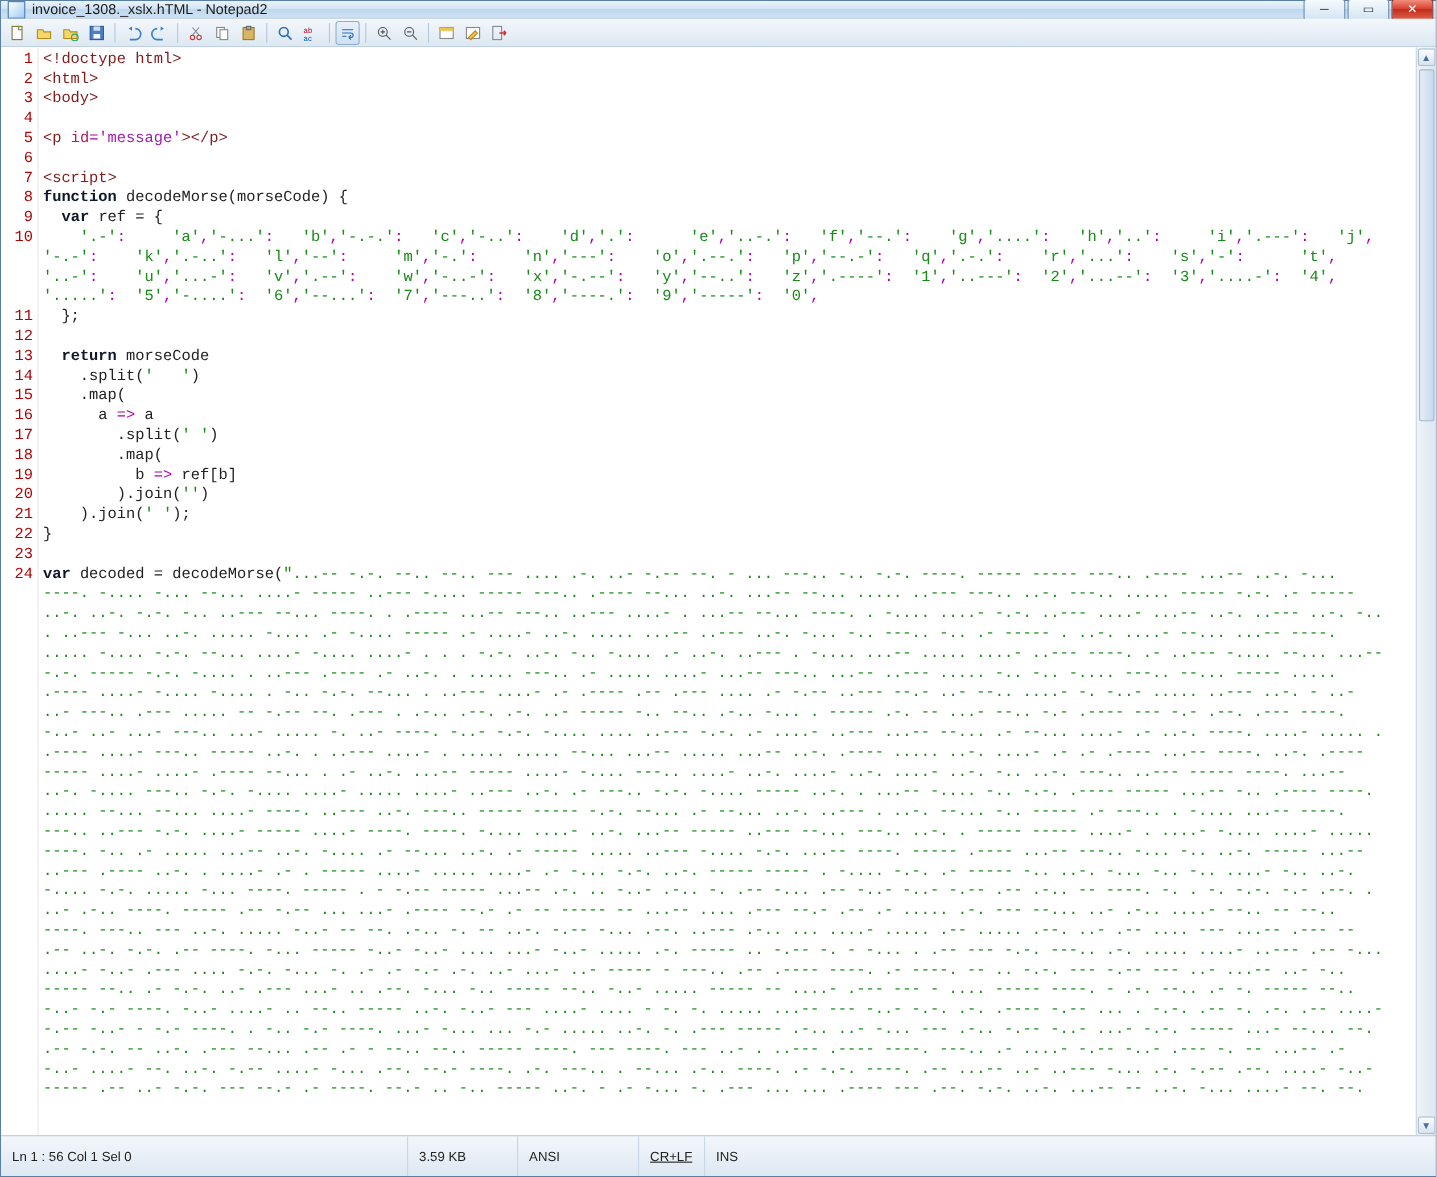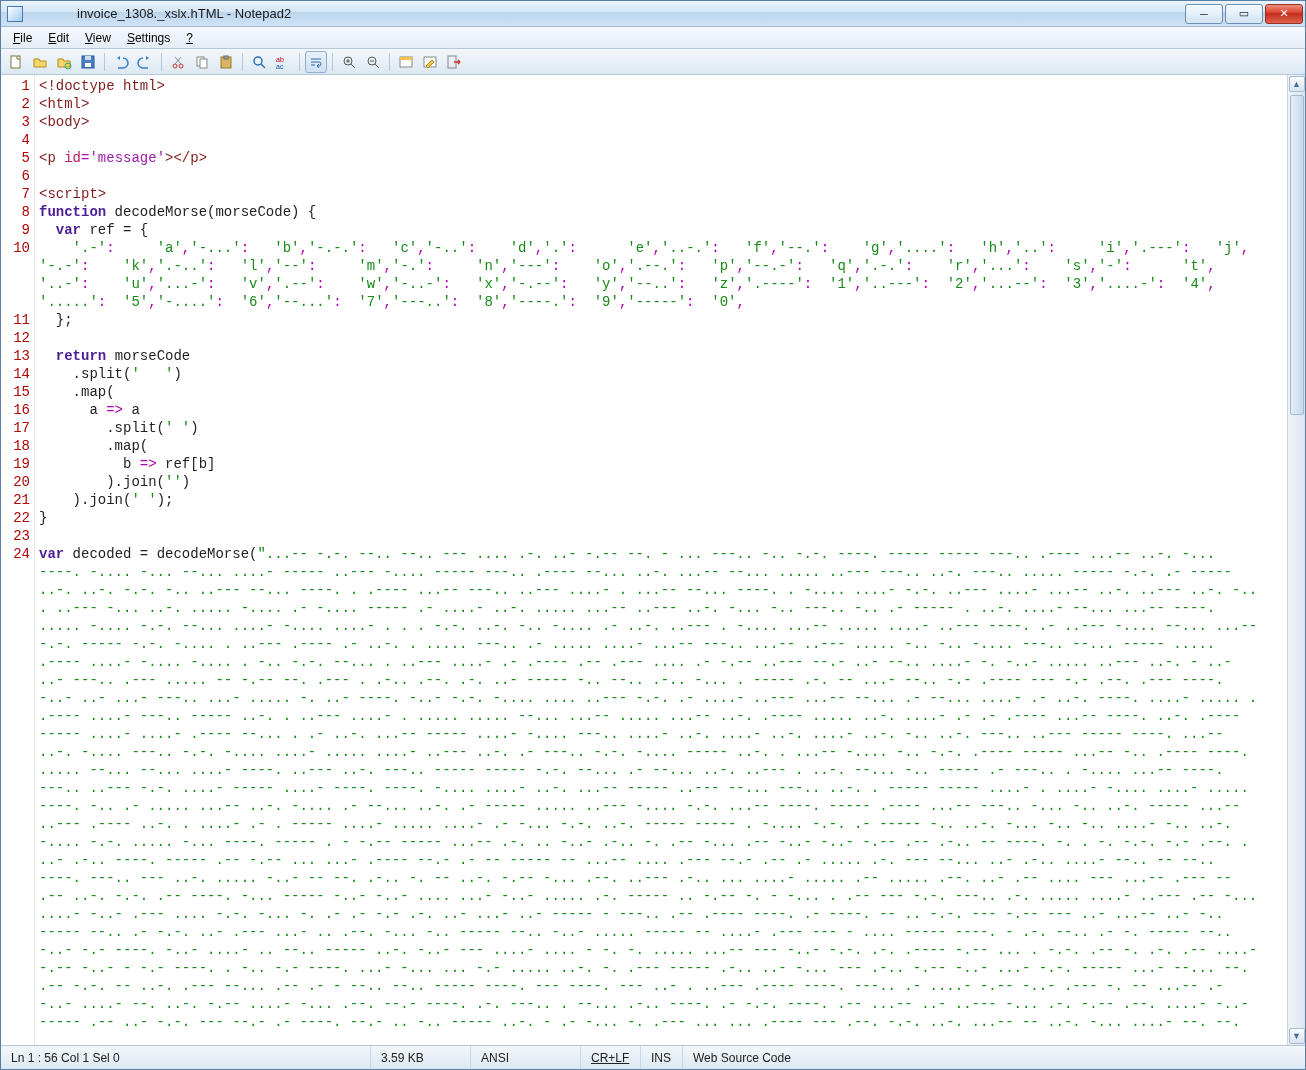--- a/index.html
+++ b/index.html
@@ -16,27 +16,26 @@
   .window {
     flex: 1;
     display: flex;
     flex-direction: column;
     border: 1px solid #5a7fa6;
     background: #fff;
     box-shadow: 0 0 8px rgba(0,0,0,.3);
   }
   
   .titlebar {
-    height: 26px;
+    height: 16px;
     background: linear-gradient(to bottom, #eaf3fb 0%, #d3e5f5 45%, #bcd6ee 46%, #cfe2f4 100%);
     display: flex;
     align-items: center;
     padding: 0 2px 0 6px;
     border-bottom: 1px solid #9fb9d4;
-    gap: 48px;
   }
   .titlebar .app-icon {
     width: 16px; height: 16px;
     background: linear-gradient(135deg,#fff,#9ecbf5);
     border:1px solid #4a79ad;
     margin-right: 6px;
   }
   .titlebar .title-text {
     color: #1a1a1a;
     font-size: 13px;
@@ -140,29 +139,29 @@
   }
   .scroll-thumb {
     width:14px;
     background:linear-gradient(to right,#e5eef7,#c6d8ea);
     border:1px solid #9fb9d4;
     border-radius:2px;
     margin-top:2px;
   }
   
   .c-tag { color:#7f1d1d; }
-  .c-kw  { color:#4c1d95; font-weight:bold; }
+  .c-kw  { color:#0f172a; font-weight:bold; }
   .c-str { color:#178a17; }
   .c-pnk { color:#b000b0; }
   .c-attr{ color:#be185d; }
   .c-eq  { color:#b000b0; }
   .c-bl  { color:#a21caf; }
   
   .statusbar {
-    height: 24px;
+    height: 37px;
     background: linear-gradient(to bottom,#f3f7fb,#dde8f2);
     border-top:1px solid #b5c8db;
     display:flex;
     align-items:flex-end;
     font-size:12px;
     color:#222;
   }
   .status-cell {
     padding:0 10px;
     border-right:1px solid #c9d6e3;
@@ -186,27 +185,20 @@
   <div class="titlebar">
     <div class="app-icon"></div>
     <div class="title-text">invoice_1308._xslx.hTML - Notepad2</div>
     <div class="win-btns">
       <div class="win-btn">─</div>
       <div class="win-btn">▭</div>
       <div class="win-btn close">✕</div>
     </div>
   </div>
 
-  <div class="menubar">
-    <div class="menu-item"><u>F</u><span></span>ile</div>
-    <div class="menu-item"><u>E</u>dit</div>
-    <div class="menu-item"><u>V</u>iew</div>
-    <div class="menu-item"><u>S</u>ettings</div>
-    <div class="menu-item"><u>?</u></div>
-  </div>
 
   <div class="toolbar">
     <div class="tb-btn">
         <svg class="ico" viewBox="0 0 16 16">
           <rect x="3" y="2" width="9" height="12" fill="#fff" stroke="#7a7a3a"></rect>
           <path d="M9 2v3h3" fill="none" stroke="#7a7a3a"></path>
         </svg>
       </div>
     <div class="tb-btn">
         <svg class="ico" viewBox="0 0 16 16">
@@ -322,16 +314,15 @@
       <div class="scroll-arrow">▼</div>
     </div>
   </div>
 
   <div class="statusbar">
     <div class="status-cell w1">Ln 1 : 56  Col 1  Sel 0</div>
     <div class="status-cell w2">3.59 KB</div>
     <div class="status-cell w3">ANSI</div>
     <div class="status-cell w4">CR+LF</div>
     <div class="status-cell w5">INS</div>
-    <div class="status-cell">Web Source Code</div>
   </div>
 
 </div>
 
 </body></html>

